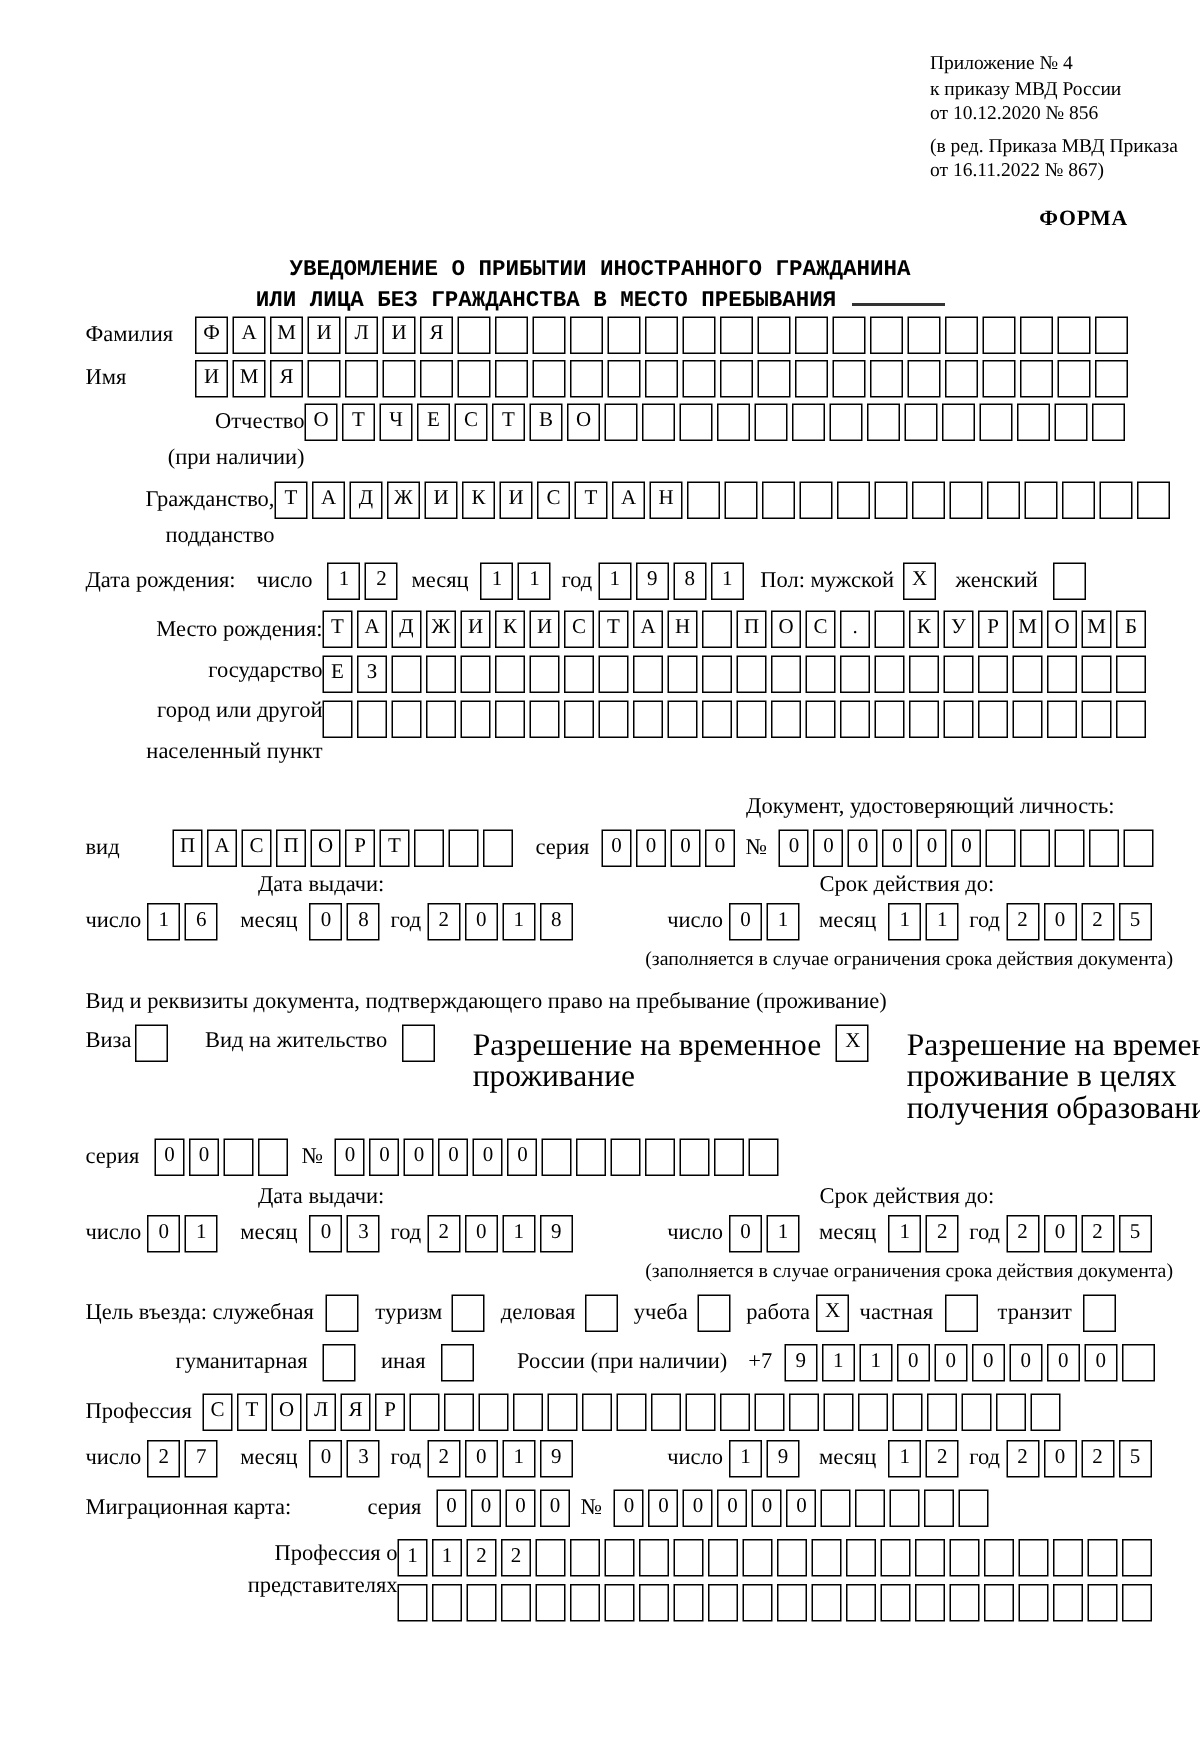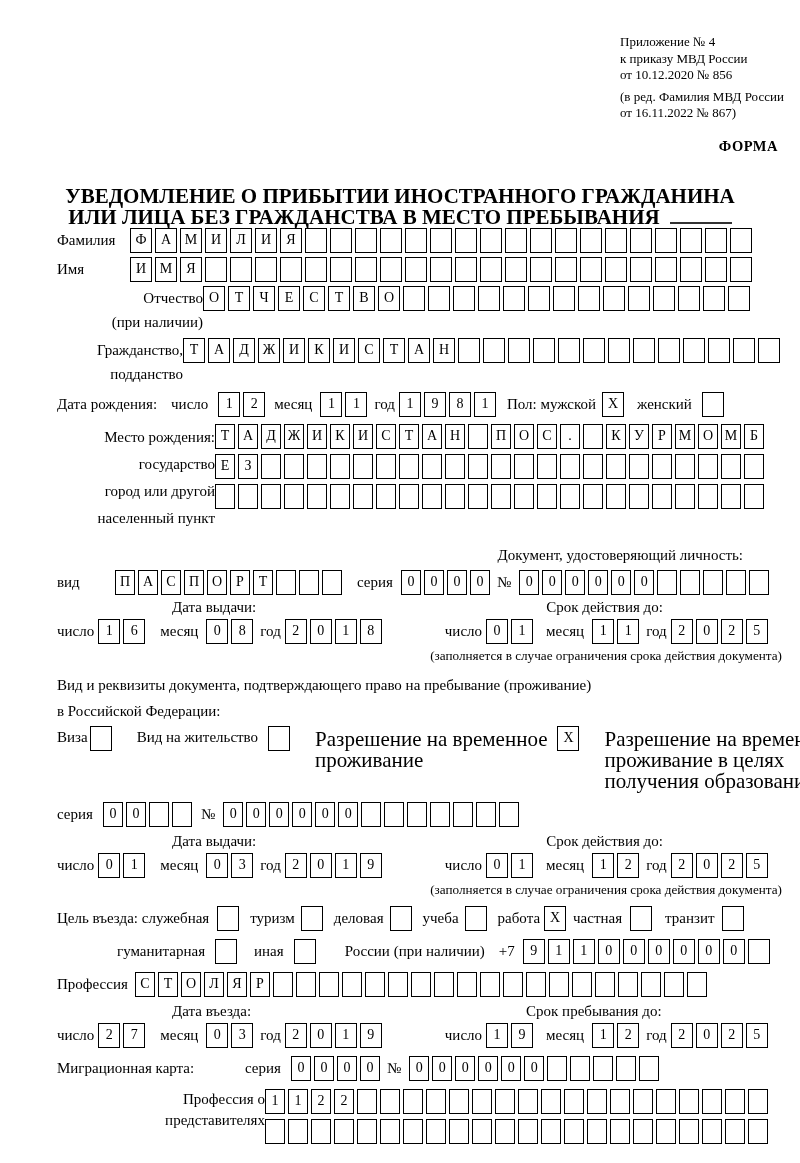--- a/index.html
+++ b/index.html
@@ -1,21 +1,21 @@
 <!DOCTYPE html>
 <html><head>
 <meta charset="utf-8">
 <style>
   html,body{margin:0;padding:0;background:#fff;color:#000;}
   body{font-family:"Liberation Serif","DejaVu Serif",serif;}
   .page{position:relative;width:800px;height:1163px;box-sizing:border-box;padding:34px 0 0 57px;overflow:hidden;background:#fff;}
   .hdr{margin-left:563px;font-size:13px;line-height:16.5px;}
   .hdr .gap{margin-top:5px;}
-  .forma{text-align:right;padding-right:22px;font-weight:bold;font-size:14.5px;margin-top:16px;letter-spacing:.5px;}
-  .title{text-align:center;font-weight:bold;font-size:21px;line-height:21px;margin:31px 57px 0 0;}
+  .forma{text-align:right;padding-right:48px;font-weight:bold;font-size:14.5px;margin-top:16px;letter-spacing:.5px;}
+  .title{text-align:center;font-weight:bold;font-size:15px;line-height:21px;margin:14px 57px 0 0;font-family:Liberation Mono, monospace;}
   .u{display:inline-block;width:62px;border-bottom:2px solid #333;margin-left:10px;}
   .sec1{font-weight:bold;font-size:14.8px;margin:24px 0 16px -4px;letter-spacing:.2px;white-space:nowrap;}
   .row{display:flex;align-items:center;margin:0 0 4px 0;}
   .rowt{display:flex;align-items:flex-start;margin:0 0 4px 0;}
   .lbl{font-size:15px;white-space:nowrap;flex:none;}
   .lblcol{font-size:15px;line-height:24px;flex:none;text-align:right;}
   .cells{display:flex;flex:none;}
   .cell{box-sizing:border-box;flex:none;width:22px;height:25px;border:1.5px solid #000;margin-right:3px;display:flex;align-items:center;justify-content:center;font-size:14px;background:#fff;}
   .cells.narrow .cell{width:20px;}
   .stack .cells{margin-bottom:5px;}
@@ -27,21 +27,21 @@
 </style>
 </head>
 <body>
 
 <div class="page">
 
   <div class="hdr">
     <div>Приложение № 4</div>
     <div>к приказу МВД России</div>
     <div>от 10.12.2020 № 856</div>
-    <div class="gap">(в ред. Фамилия МВД России</div>
+    <div class="gap">(в ред. Приказа МВД Приказа</div>
     <div>от 16.11.2022 № 867)</div>
   </div>
 
   <div class="forma">ФОРМА</div>
 
   <div class="title">
     <div>УВЕДОМЛЕНИЕ О ПРИБЫТИИ ИНОСТРАННОГО ГРАЖДАНИНА</div>
     <div><span>ИЛИ ЛИЦА БЕЗ ГРАЖДАНСТВА В МЕСТО ПРЕБЫВАНИЯ</span><span class="u"></span></div>
   </div>
 
@@ -368,21 +368,20 @@
         <div class="cell">0</div>
         <div class="cell">2</div>
         <div class="cell">5</div>
       </div>
   </div>
 
   <div class="noter">(заполняется в случае ограничения срока действия документа)</div>
 
   <div class="para">
     <div>Вид и реквизиты документа, подтверждающего право на пребывание (проживание)</div>
-    <div>в Российской Федерации:</div>
   </div>
 
   <div class="rowt" style="margin-bottom:10px">
     <span class="lbl" style="margin-top:3px">Виза</span>
     <div class="cells" style="margin-left:2px">
         <div class="cell"></div>
       </div>
     <span class="lbl" style="margin:3px 10px 0 22px">Вид на жительство</span>
     <div class="cells">
         <div class="cell"></div>
@@ -554,24 +553,20 @@
         <div class="cell"></div>
         <div class="cell"></div>
         <div class="cell"></div>
         <div class="cell"></div>
         <div class="cell"></div>
         <div class="cell"></div>
         <div class="cell"></div>
       </div>
   </div>
 
-  <div class="dhdr">
-    <span style="margin-left:115px">Дата въезда:</span>
-    <span style="margin-left:275px">Срок пребывания до:</span>
-  </div>
 
   <div class="row" style="margin-bottom:8px">
     <span class="lbl" style="margin-right:4px">число</span>
     <div class="cells">
         <div class="cell">2</div>
         <div class="cell">7</div>
       </div>
     <span class="lbl" style="margin:0 8px 0 12px">месяц</span>
     <div class="cells">
         <div class="cell">0</div>

